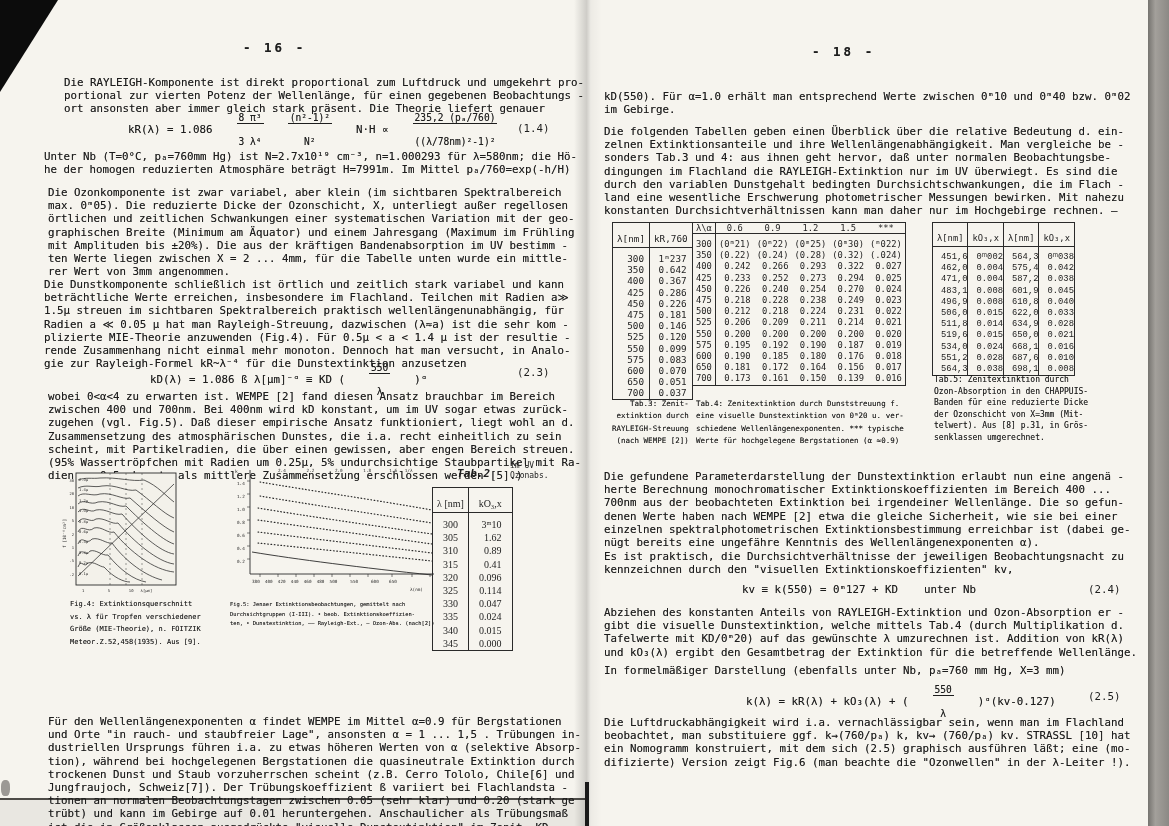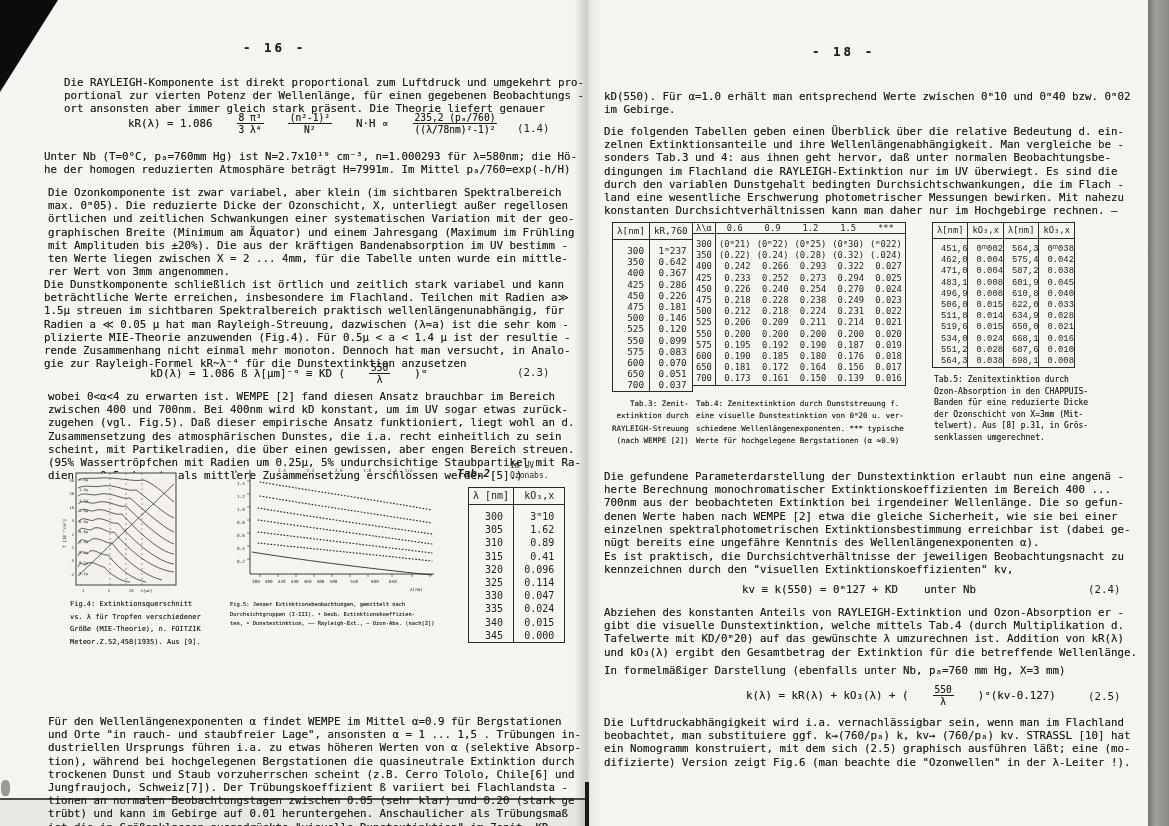--- a/index.html
+++ b/index.html
@@ -15,25 +15,25 @@
   .binding-shadow{position:absolute;left:574px;top:0;width:28px;height:826px;
      background:linear-gradient(90deg,rgba(0,0,0,0) 0%,rgba(0,0,0,0.16) 45%,rgba(0,0,0,0.04) 60%,rgba(0,0,0,0) 100%);}
   .binding-line{position:absolute;left:585px;top:782px;width:4px;height:44px;background:#191919;}
 
   .para{position:absolute;white-space:pre;font-size:10.8px;line-height:13.2px;text-shadow:0 0 .35px rgba(25,25,25,.55);}
   .pageno{position:absolute;font-size:12.5px;font-weight:bold;letter-spacing:3px;text-shadow:0 0 .35px rgba(25,25,25,.55);}
 
   .eq{position:absolute;display:flex;align-items:center;gap:24px;font-size:10.8px;white-space:pre;text-shadow:0 0 .3px rgba(25,25,25,.5);}
   .frac{display:inline-flex;flex-direction:column;align-items:center;font-size:9.6px;line-height:1.18;}
   .frac .num{border-bottom:1px solid #1d1d1d;padding:0 2px;}
-  .frac .den{padding:0 2px;}
+  .frac .den{padding:0 2px;margin-top:12px;}
   .eqno{position:absolute;font-size:10.8px;white-space:pre;}
 
   .scan-table{position:absolute;border-collapse:collapse;border:1.6px solid #2a2a2a;font-size:9.3px;}
-  .scan-table th{font-weight:normal;padding:2px 4px 3px;border-bottom:1.2px solid #2a2a2a;text-align:center;font-size:inherit;}
+  .scan-table th{font-weight:normal;padding:10px 4px 3px;border-bottom:1.2px solid #2a2a2a;text-align:center;font-size:inherit;}
   .scan-table td{padding:0 5px;text-align:right;line-height:11.2px;}
   .scan-table tbody tr:first-child td{padding-top:5px;}
   .scan-table .dv{border-right:1.2px solid #2a2a2a;}
   .tab2{font-size:10px;}
   .tab2 td{line-height:13.2px;padding:0 10px;}
   .tab4{font-size:8.8px;}
   .tab4 td,.tab4 th{padding:0 3px;}
   .tab5{font-size:8.8px;}
   .tab5 td{padding:0 0;font-family:Liberation Mono, monospace;}
 
@@ -217,21 +217,21 @@
     <div class="tiny-row" style="left:18px;top:113px;">380  400  420  440  460  480  500     550     600    650</div>
     <div class="tiny-row" style="left:176px;top:121px;">λ(nm)</div>
   </div>
   <div class="caption caption-xs" style="left:230px;top:600px;">Fig.5: Jenaer Extinktionsbeobachtungen, gemittelt nach
 Durchsichtgruppen (I-III). • beob. Extinktionskoeffizien-
 ten, • Dunstextinktion, —— Rayleigh-Ext., — Ozon-Abs. (nach[2])</div>
 
   <div class="tab2-label" style="left:457px;top:467px;">Tab.2</div>
   <div class="tab2-side" style="left:510px;top:461px;">im UV
 Ozonabs.</div>
-  <table class="scan-table tab2" style="left:468px;top:487px;">
+  <table class="scan-table tab2" style="left:432px;top:487px;font-family:Liberation Serif, serif;">
       <thead>
         <tr>
           <th class="dv">λ [nm]</th>
           <th>kO₃,x</th>
         </tr>
       </thead>
       <tbody>
         <tr>
           <td class="dv">300</td>
           <td>3ᵐ10</td>

